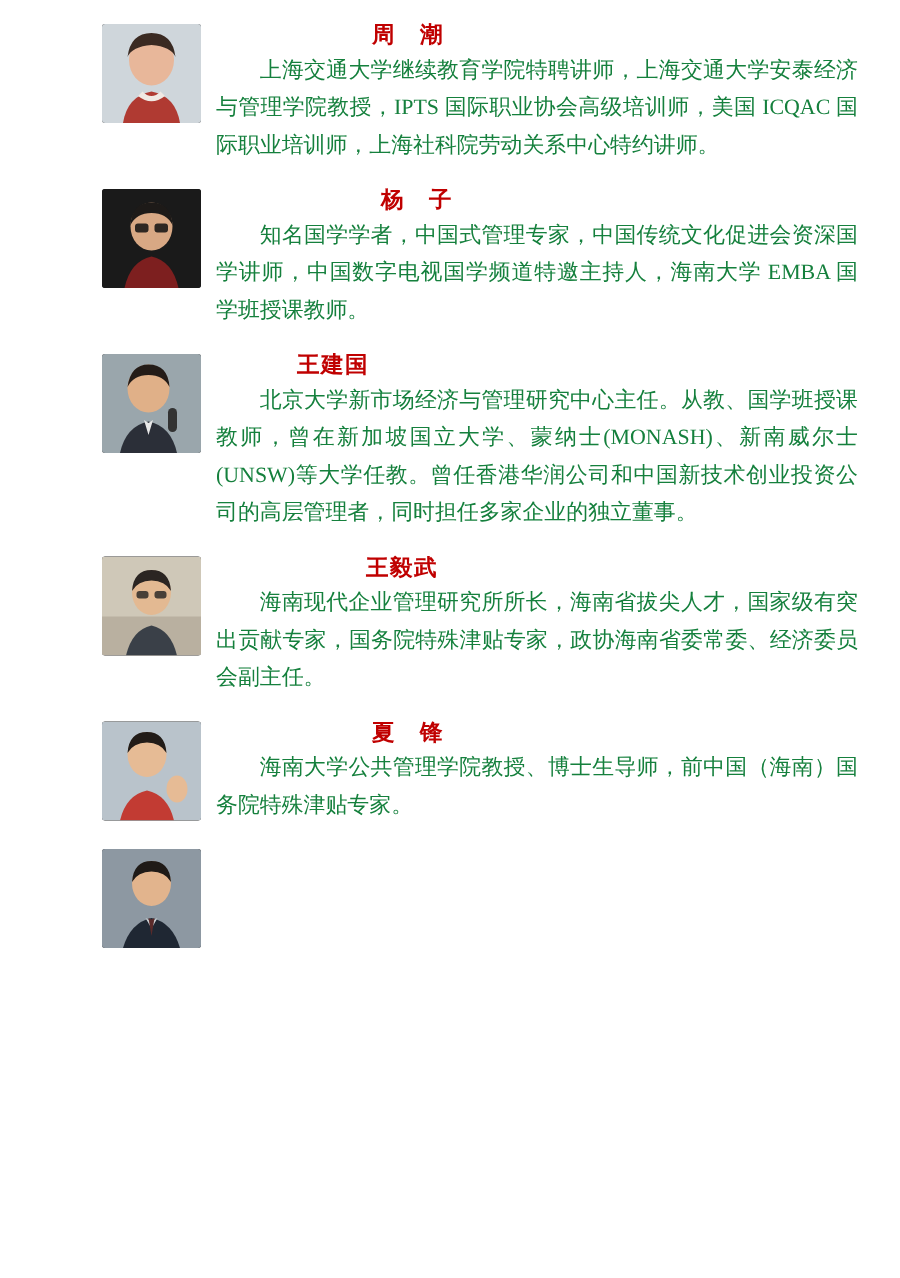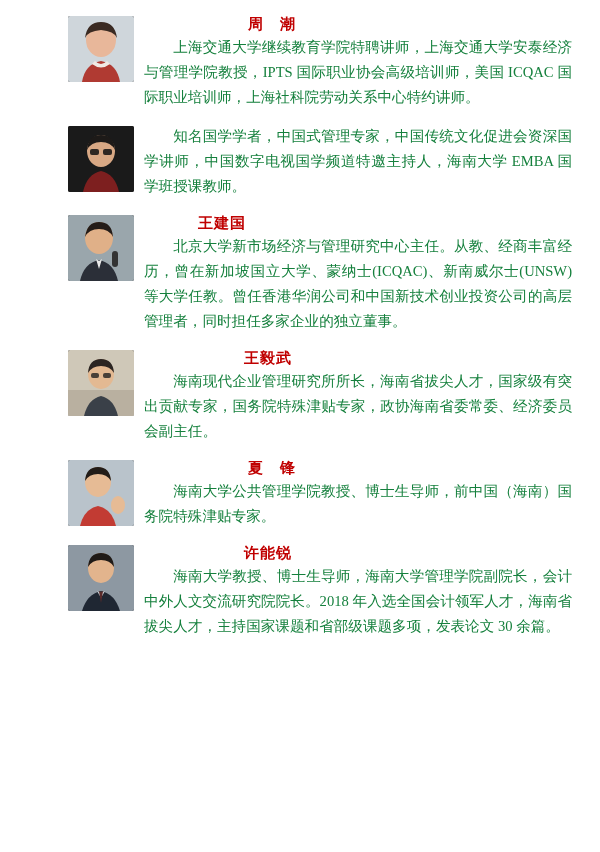--- a/index.html
+++ b/index.html
@@ -97,38 +97,39 @@
       <svg viewBox="0 0 66 66" xmlns="http://www.w3.org/2000/svg">
         <rect x="0" y="0" width="66" height="66" fill="#1a1a1a"></rect>
         <ellipse cx="33" cy="25" rx="14" ry="16" fill="#d8a884"></ellipse>
         <path d="M19 24 q1 -15 14 -15 q13 0 14 15 q-4 -8 -14 -8 q-10 0 -14 8 z" fill="#1d1a18"></path>
         <rect x="22" y="23" width="9" height="6" rx="2" fill="#111" opacity="0.85"></rect>
         <rect x="35" y="23" width="9" height="6" rx="2" fill="#111" opacity="0.85"></rect>
         <path d="M15 66 q4 -18 18 -21 q14 3 18 21 z" fill="#7d1f1f"></path>
       </svg>
     </div>
     <div class="body">
+      <div class="name">杨　子</div>
       <div class="desc">知名国学学者，中国式管理专家，中国传统文化促进会资深国学讲师，中国数字电视国学频道特邀主持人，海南大学 EMBA 国学班授课教师。</div>
     </div>
   </div>
 
   <div class="entry e-3">
     <div class="portrait">
       <svg viewBox="0 0 66 66" xmlns="http://www.w3.org/2000/svg">
         <rect x="0" y="0" width="66" height="66" fill="#9aa6ac"></rect>
         <ellipse cx="31" cy="23" rx="14" ry="16" fill="#e0b088"></ellipse>
         <path d="M17 22 q2 -15 14 -15 q13 0 14 15 q-4 -8 -14 -8 q-10 0 -14 8 z" fill="#241c18"></path>
         <path d="M12 66 q4 -18 19 -21 q15 3 19 21 z" fill="#2b2f38"></path>
         <path d="M28 44 l3 10 l3 -10 l-3 2 z" fill="#e8e8e8"></path>
         <rect x="44" y="36" width="6" height="16" rx="3" fill="#333"></rect>
       </svg>
     </div>
     <div class="body">
       <div class="name">王建国</div>
-      <div class="desc">北京大学新市场经济与管理研究中心主任。从教、经商丰富经历，曾在新加坡国立大学、蒙纳士(ICQAC)、新南威尔士(UNSW)等大学任教。曾任香港华润公司和中国新技术创业投资公司的高层管理者，同时担任多家企业的独立董事。</div>
+      <div class="desc">北京大学新市场经济与管理研究中心主任。从教、国学班授课教师，曾在新加坡国立大学、蒙纳士(MONASH)、新南威尔士(UNSW)等大学任教。曾任香港华润公司和中国新技术创业投资公司的高层管理者，同时担任多家企业的独立董事。</div>
     </div>
   </div>
 
   <div class="entry e-4">
     <div class="portrait">
       <svg viewBox="0 0 66 66" xmlns="http://www.w3.org/2000/svg">
         <rect x="0" y="0" width="66" height="66" fill="#cfc8b8"></rect>
         <rect x="0" y="40" width="66" height="26" fill="#b9b0a0"></rect>
         <ellipse cx="33" cy="24" rx="13" ry="15" fill="#e3b992"></ellipse>
         <path d="M20 23 q1 -14 13 -14 q12 0 13 14 q-4 -7 -13 -7 q-9 0 -13 7 z" fill="#2b2522"></path>
@@ -163,19 +164,15 @@
     <div class="portrait">
       <svg viewBox="0 0 66 66" xmlns="http://www.w3.org/2000/svg">
         <rect x="0" y="0" width="66" height="66" fill="#8d98a2"></rect>
         <ellipse cx="33" cy="23" rx="13" ry="15" fill="#e2b48d"></ellipse>
         <path d="M20 22 q1 -14 13 -14 q12 0 13 14 q-4 -7 -13 -7 q-9 0 -13 7 z" fill="#1f1a17"></path>
         <path d="M14 66 q5 -17 19 -20 q14 3 19 20 z" fill="#1f2733"></path>
         <path d="M29 46 l4 7 l4 -7 l-4 2 z" fill="#c9ccd0"></path>
         <path d="M31 46 l2 12 l2 -12 l-2 1 z" fill="#5a2a2a"></path>
       </svg>
     </div>
-    <div class="body">
-      <div class="name">许能锐</div>
-      <div class="desc">海南大学教授、博士生导师，海南大学管理学院副院长，会计中外人文交流研究院院长。2018 年入选全国会计领军人才，海南省拔尖人才，主持国家课题和省部级课题多项，发表论文 30 余篇。</div>
-    </div>
   </div>
 
 </div>
 
 </body></html>

